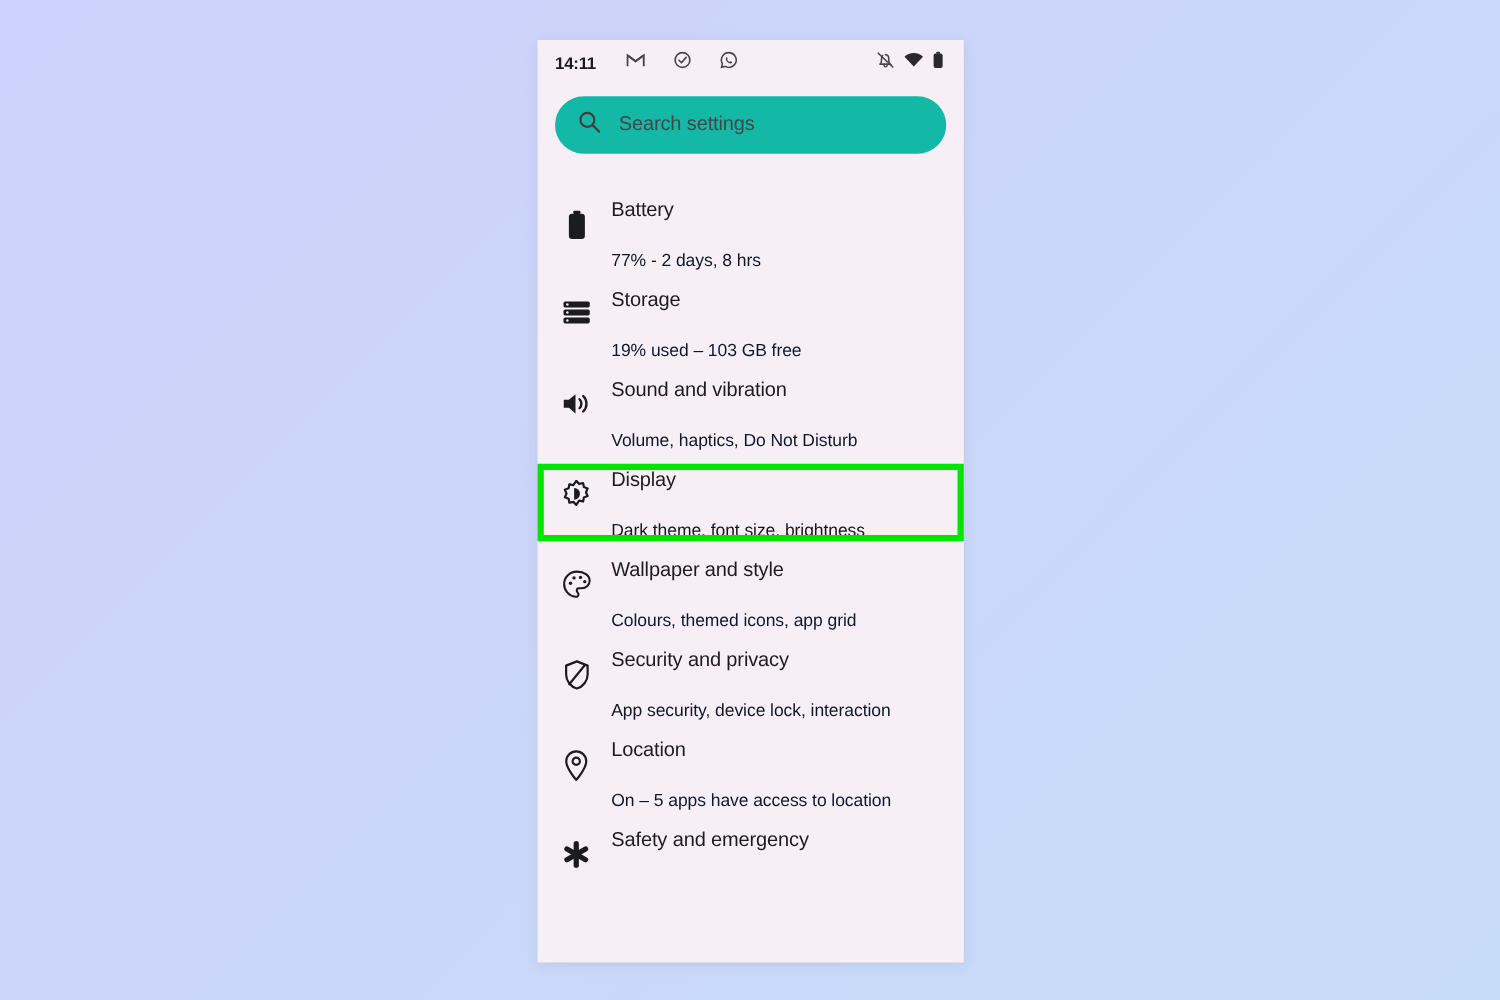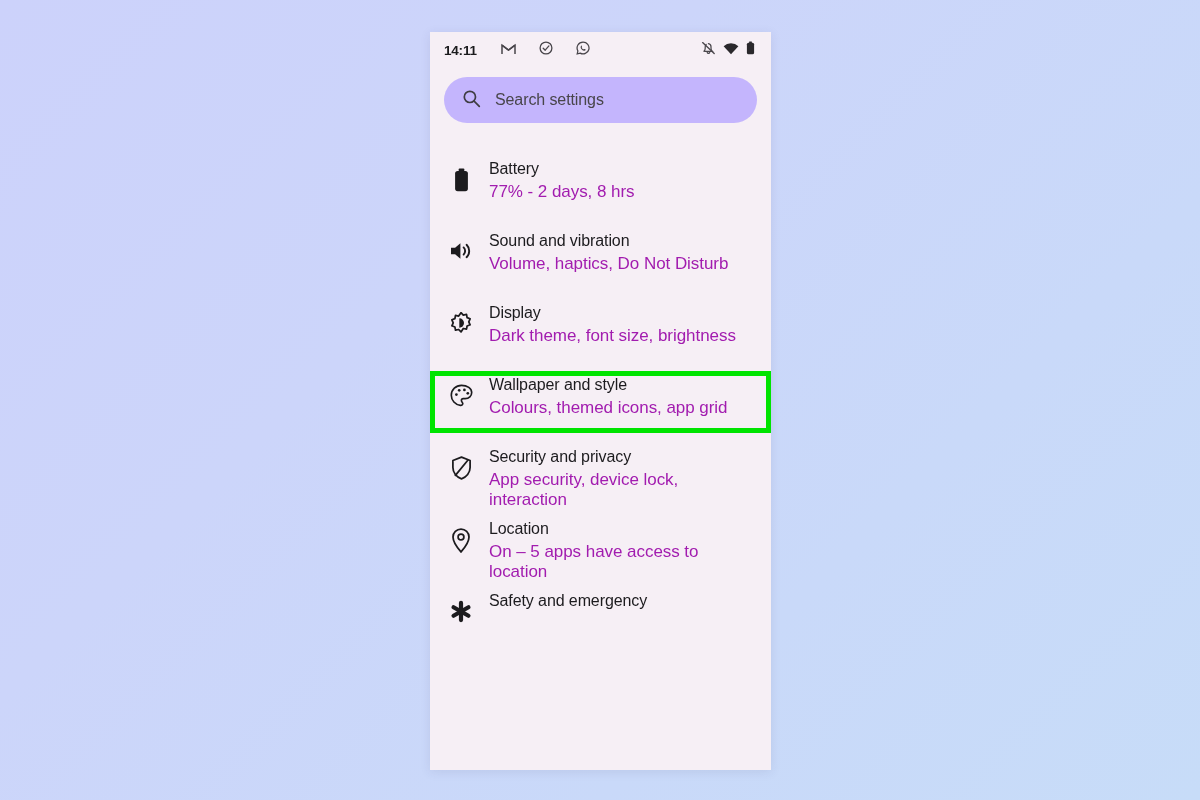--- a/index.html
+++ b/index.html
@@ -53,21 +53,21 @@
     letter-spacing: -0.2px;
     margin-right: 1px;
   }
   .status-icon { display: block; }
 
   
   #search-bar {
     margin: 9px 14px 0 14px;
     height: 46px;
     border-radius: 26px;
-    background: #c4b5fd;
+    background: #14b8a6;
     display: flex;
     align-items: center;
     padding: 0 18px;
     gap: 14px;
   }
   #search-placeholder {
     font-size: 16px;
     color: #48454a;
     letter-spacing: -0.1px;
   }
@@ -94,25 +94,25 @@
     padding-left: 11px;
     padding-top: 5px;
   }
   .row-title {
     font-size: 16px;
     color: #1c1b1e;
     letter-spacing: -0.1px;
     line-height: 23px;
   }
   .row-sub {
-    font-size: 17px;
-    color: #a21caf;
+    font-size: 14px;
+    color: #0f172a;
     letter-spacing: -0.05px;
     line-height: 20px;
-    margin-top: 2px;
+    margin-top: 18px;
   }
 
   
   #display-highlight {
     position: absolute;
     left: 430px;
     top: 371px;
     width: 341px;
     height: 62px;
     border: 5px solid #00e400;
@@ -193,20 +193,36 @@
           <rect x="5.6" y="0.6" width="5.8" height="2.6" rx="1" fill="#1c1b1e"></rect>
           <rect x="2.1" y="3" width="12.8" height="20.2" rx="2.6" fill="#1c1b1e"></rect>
         </svg>
       </div>
       <div class="row-text">
         <div class="row-title">Battery</div>
         <div class="row-sub">77% - 2 days, 8 hrs</div>
       </div>
     </div>
 
+    <div class="settings-row">
+      <div class="row-icon">
+        <svg width="23" height="20" viewBox="0 0 23 20">
+          <rect x="0.8" y="1.2" width="21" height="4.7" rx="1.4" fill="#1c1b1e"></rect>
+          <rect x="0.8" y="7.6" width="21" height="4.7" rx="1.4" fill="#1c1b1e"></rect>
+          <rect x="0.8" y="14" width="21" height="4.7" rx="1.4" fill="#1c1b1e"></rect>
+          <circle cx="3.9" cy="3.55" r="0.95" fill="#f6eff5"></circle>
+          <circle cx="3.9" cy="9.95" r="0.95" fill="#f6eff5"></circle>
+          <circle cx="3.9" cy="16.35" r="0.95" fill="#f6eff5"></circle>
+        </svg>
+      </div>
+      <div class="row-text">
+        <div class="row-title">Storage</div>
+        <div class="row-sub">19% used – 103 GB free</div>
+      </div>
+    </div>
 
     <div class="settings-row">
       <div class="row-icon">
         <svg width="24" height="22" viewBox="0 0 24 22">
           <path d="M2 7.8h4.1L11.4 3.3v15.4L6.1 14.2H2z" fill="#1c1b1e"></path>
           <path d="M14.6 7.4a5 5 0 0 1 0 7.2" fill="none" stroke="#1c1b1e" stroke-width="1.9" stroke-linecap="round"></path>
           <path d="M17.6 4.8a8.7 8.7 0 0 1 0 12.4" fill="none" stroke="#1c1b1e" stroke-width="1.9" stroke-linecap="round"></path>
         </svg>
       </div>
       <div class="row-text">

